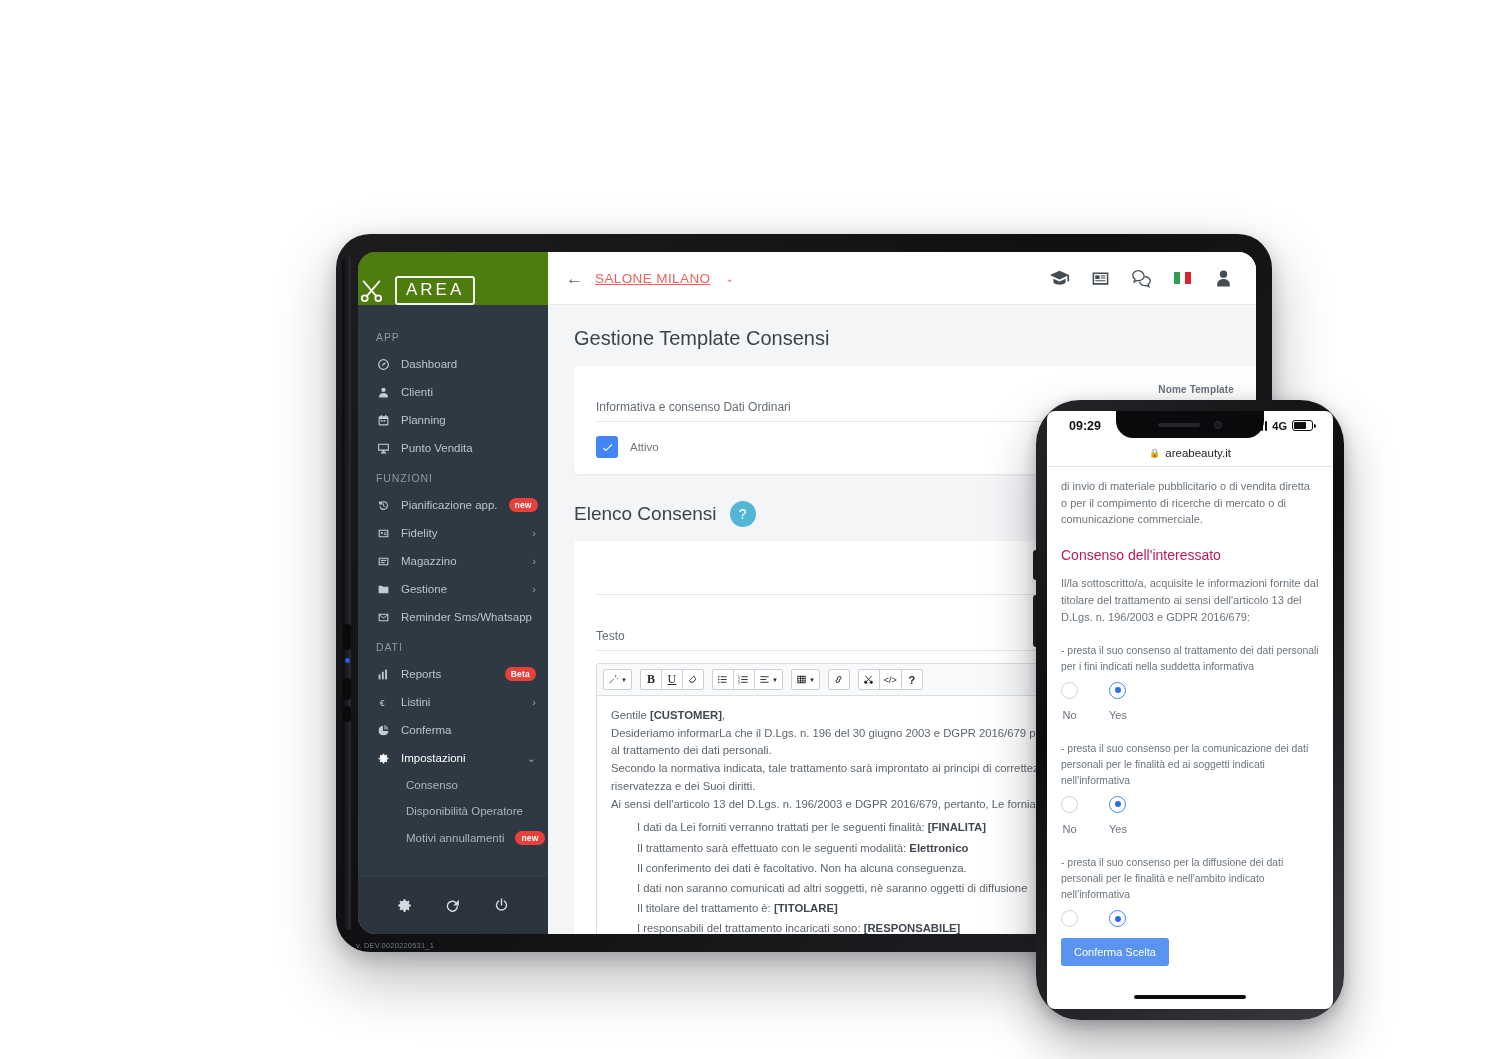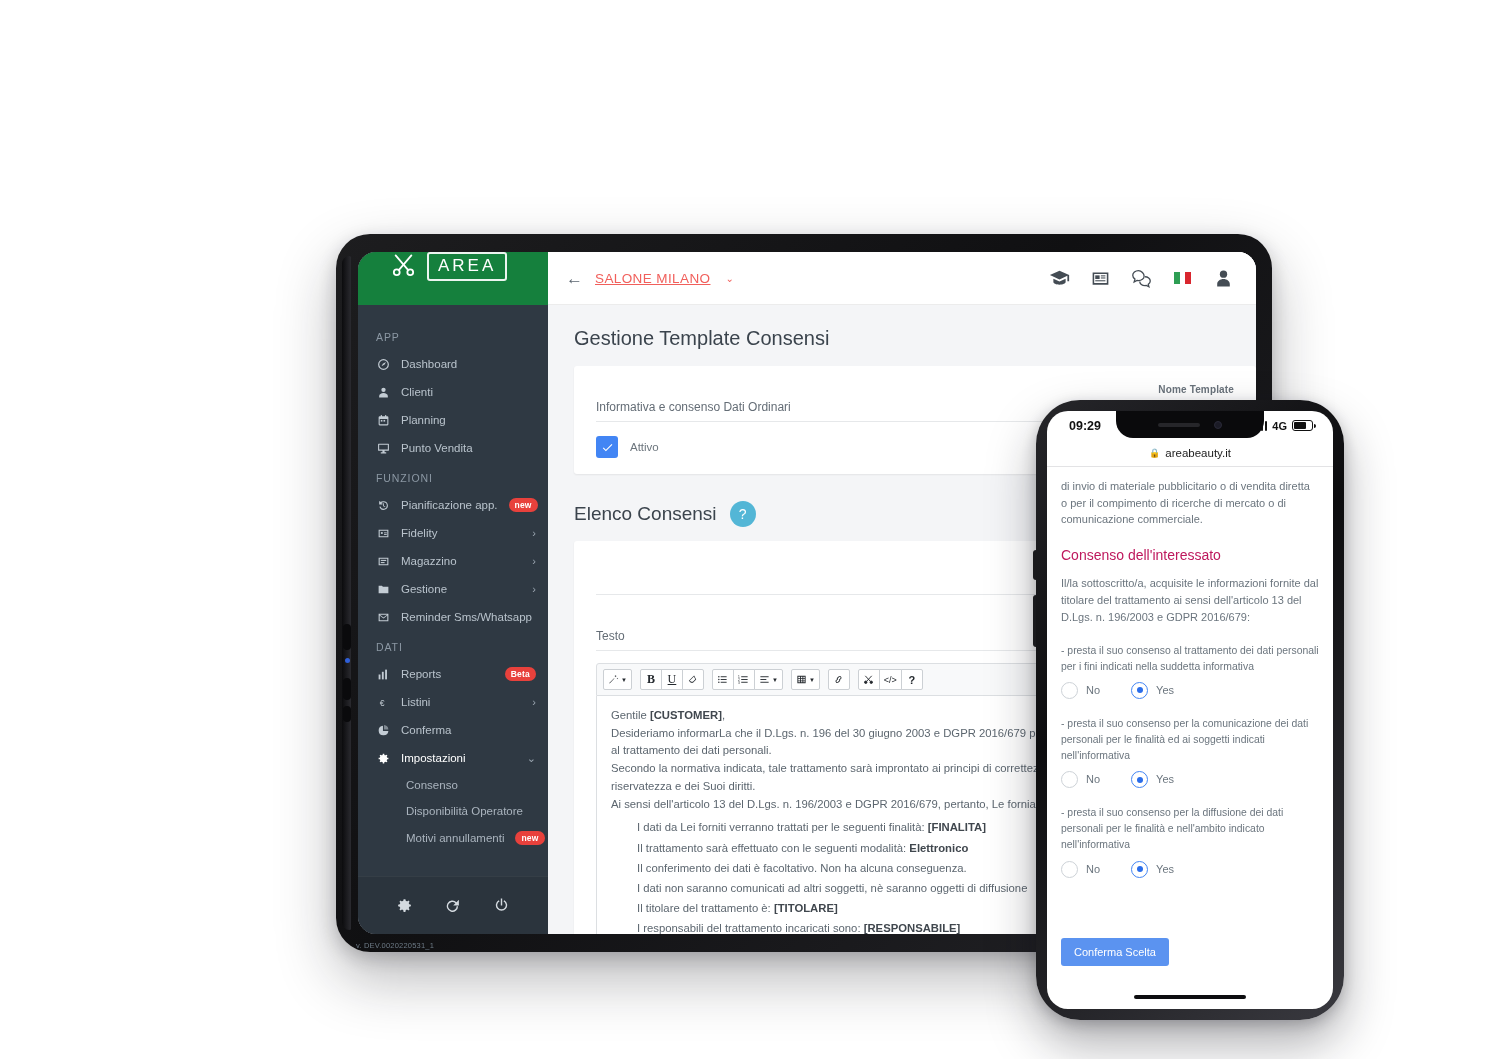--- a/index.html
+++ b/index.html
@@ -31,21 +31,21 @@
   .tb-btn.b3{top:472px;height:16px;}
   .tb-dot{position:absolute;left:9px;top:424px;width:5px;height:5px;border-radius:50%;background:#2f5fd8;}
   #tablet-screen{
     position:relative; width:100%; height:100%;
     background:#f4f5f7; border-radius:18px; overflow:hidden;
     display:flex;
   }
 
   
   #sidebar{ width:190px; flex:0 0 190px; background:#2f3943; display:flex; flex-direction:column;}
-  #brand{height:53px;background:#15803d;display:flex;align-items:flex-start;padding-left:32px;gap:10px;}
+  #brand{height:53px;background:#4d7c0f;display:flex;align-items:flex-end;padding-left:0;gap:10px;}
   .scissors{width:27px;height:27px;color:#fff;}
   .brand-box{border:2px solid rgba(255,255,255,.92);border-radius:3px;padding:2px 9px 3px;}
   .brand-box span{color:#fff;font-size:17px;letter-spacing:3px;font-weight:400;}
   #nav{flex:1;overflow:hidden;padding-top:16px;}
   .nav-section{color:#8c98a4;font-size:10.5px;letter-spacing:.9px;padding:10px 0 7px 18px;text-transform:uppercase;}
   .nav-item{display:flex;align-items:center;gap:11px;padding:7px 12px 7px 18px;color:#b9c3cc;font-size:11.5px;cursor:pointer;}
   .nav-item .ic{width:14px;height:14px;flex:0 0 14px;color:#c3ccd4;display:flex;align-items:center;justify-content:center;}
   .nav-item .ic svg{width:13px;height:13px;fill:currentColor;}
   .nav-item .lbl{flex:1;white-space:nowrap;}
   .chev{font-size:11px;color:#9aa5b0;}
@@ -101,42 +101,42 @@
 
   
   #phone{
     position:absolute;left:1036px;top:400px;width:308px;height:620px;
     background:linear-gradient(140deg,#26262a 0%,#0c0c0e 40%,#39393f 100%);
     border-radius:44px;padding:11px;
     box-shadow:0 24px 48px rgba(20,20,28,.34), 0 4px 14px rgba(20,20,28,.22);
   }
   #phone:before{content:"";position:absolute;left:-3px;top:150px;width:3px;height:30px;border-radius:3px 0 0 3px;background:#1a1a1d;}
   #phone:after{content:"";position:absolute;left:-3px;top:195px;width:3px;height:52px;border-radius:3px 0 0 3px;background:#1a1a1d;}
-  #phone-screen{position:relative;width:100%;height:100%;background:#fff;border-radius:21px;overflow:hidden;}
+  #phone-screen{position:relative;width:100%;height:100%;background:#fff;border-radius:8px;overflow:hidden;}
   #notch{position:absolute;left:50%;transform:translateX(-50%);top:0;width:148px;height:27px;background:#0a0a0c;border-radius:0 0 17px 17px;z-index:5;display:flex;align-items:center;justify-content:center;gap:14px;}
   #notch .spk{width:42px;height:4px;border-radius:3px;background:#26262a;}
   #notch .cam{width:8px;height:8px;border-radius:50%;background:#1b1b26;border:1px solid #2a2a38;}
   #statusbar{height:29px;display:flex;align-items:center;justify-content:space-between;padding:0 20px 0 22px;font-size:12.5px;font-weight:700;color:#111;}
   #statusbar .right{display:flex;align-items:center;gap:5px;font-size:11px;font-weight:600;}
   .bars{display:flex;align-items:flex-end;gap:1.5px;height:10px;}
   .bars i{width:2.5px;background:#111;border-radius:1px;}
   .bars i:nth-child(1){height:4px;}.bars i:nth-child(2){height:6px;}
   .bars i:nth-child(3){height:8px;}.bars i:nth-child(4){height:10px;}
   .batt{width:21px;height:10.5px;border:1.4px solid #111;border-radius:3px;position:relative;padding:1px;}
   .batt:after{content:"";position:absolute;right:-3.5px;top:3px;width:2px;height:4px;background:#111;border-radius:0 2px 2px 0;}
   .batt i{display:block;height:100%;width:72%;background:#111;border-radius:1px;}
   #urlbar{height:27px;display:flex;align-items:center;justify-content:center;gap:5px;font-size:11.5px;color:#1b1b1b;border-bottom:1px solid #e3e3e5;}
   #urlbar .lock{font-size:9px;}
   #page{padding:11px 14px 0;font-size:11px;line-height:1.52;color:#6b757e;height:calc(100% - 57px);position:relative;}
   #page .ptxt{margin-bottom:4px;}
   #page h3{font-size:14px;color:#be185d;font-weight:400;margin:17px 0 9px;}
   .qblock{margin-top:17px;}
   .qtext{font-size:10.4px;line-height:1.55;color:#6b757e;margin-bottom:7px;}
   .opts{display:flex;align-items:center;gap:9px;}
-  .opt{display:flex;align-items:center;gap:8px;margin-right:22px;cursor:pointer;}
+  .opt{display:flex;align-items:center;gap:8px;margin-right:22px;cursor:pointer;flex-direction:column;}
   .radio{width:17px;height:17px;border-radius:50%;border:1.3px solid #cdd2d7;background:#fff;display:flex;align-items:center;justify-content:center;}
   .radio.sel{border-color:#4285f4;}
   .radio.sel i{width:6px;height:6px;border-radius:50%;background:#2a6dea;display:block;}
   .optlbl{font-size:11px;color:#6b757e;}
   #confirm{position:absolute;left:14px;bottom:42px;background:#5b93f0;color:#fff;font-size:11px;padding:8px 13px;border-radius:3px;border:0;cursor:pointer;}
   #homebar{position:absolute;left:50%;transform:translateX(-50%);bottom:9px;width:112px;height:4.5px;border-radius:3px;background:#0d0d0f;}
 </style>
 </head>
 <body>
 

